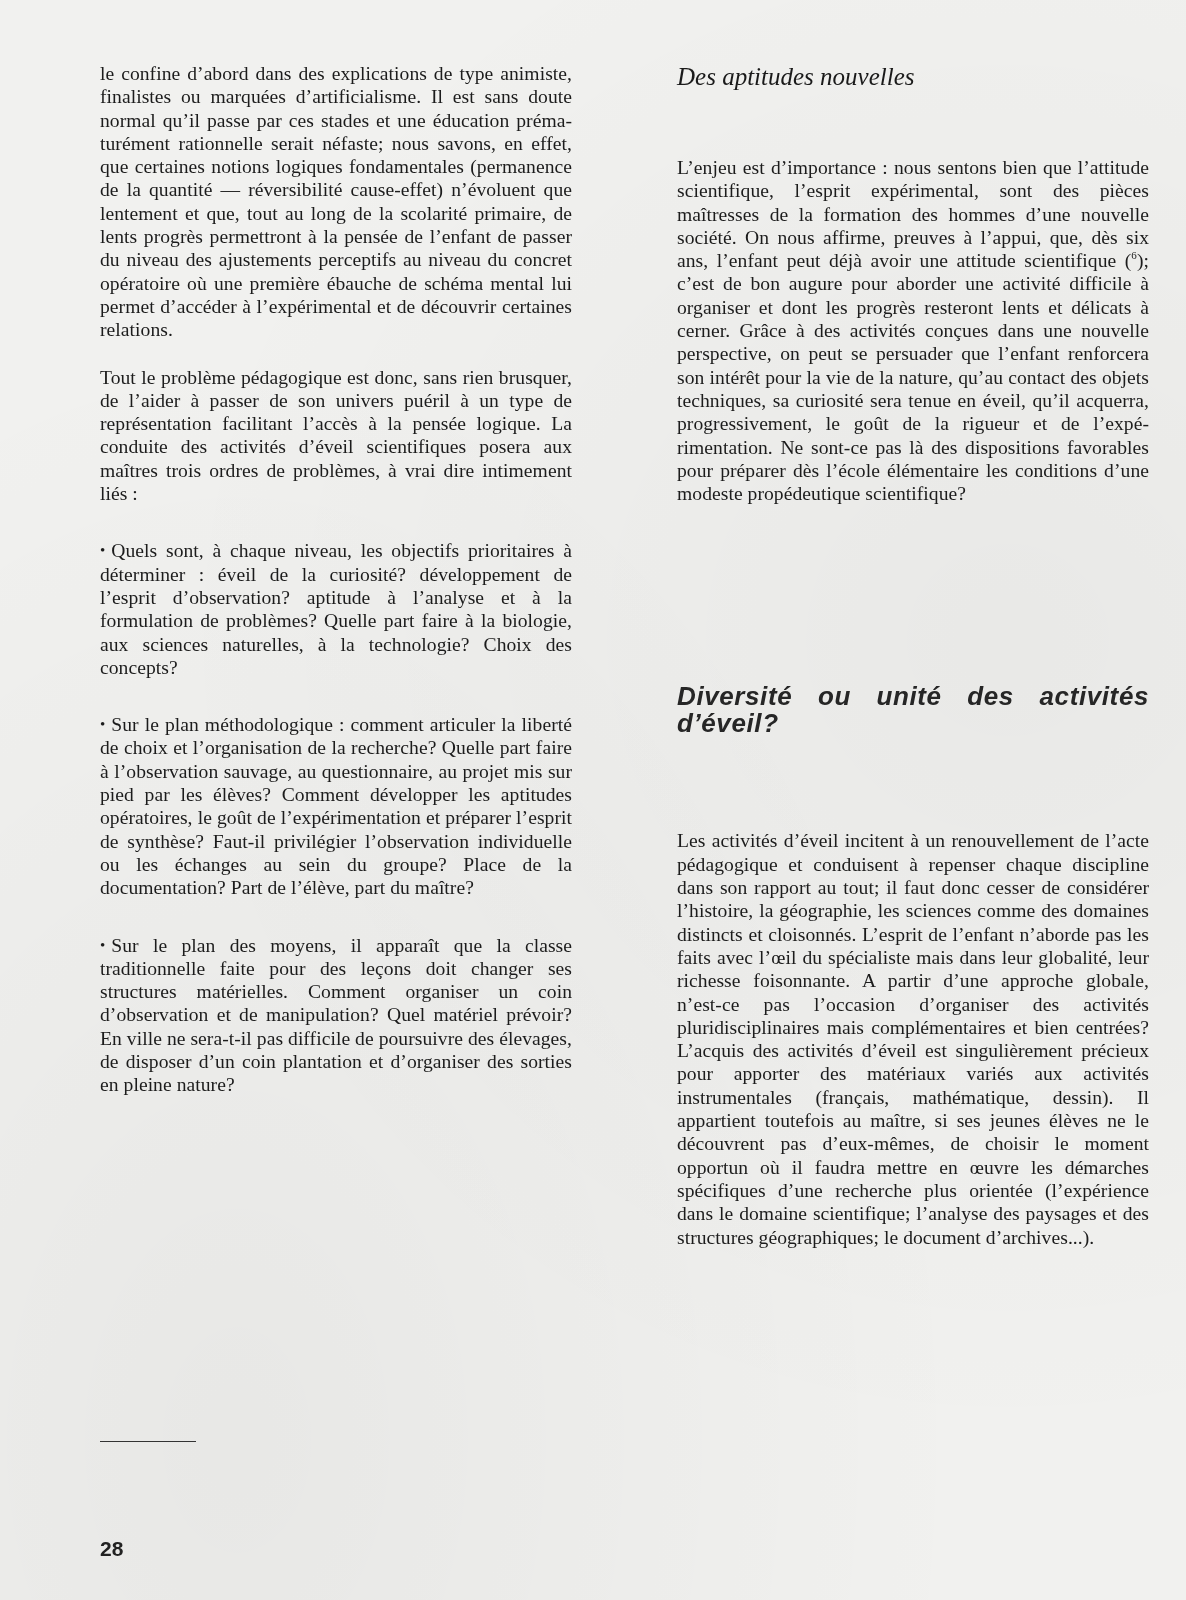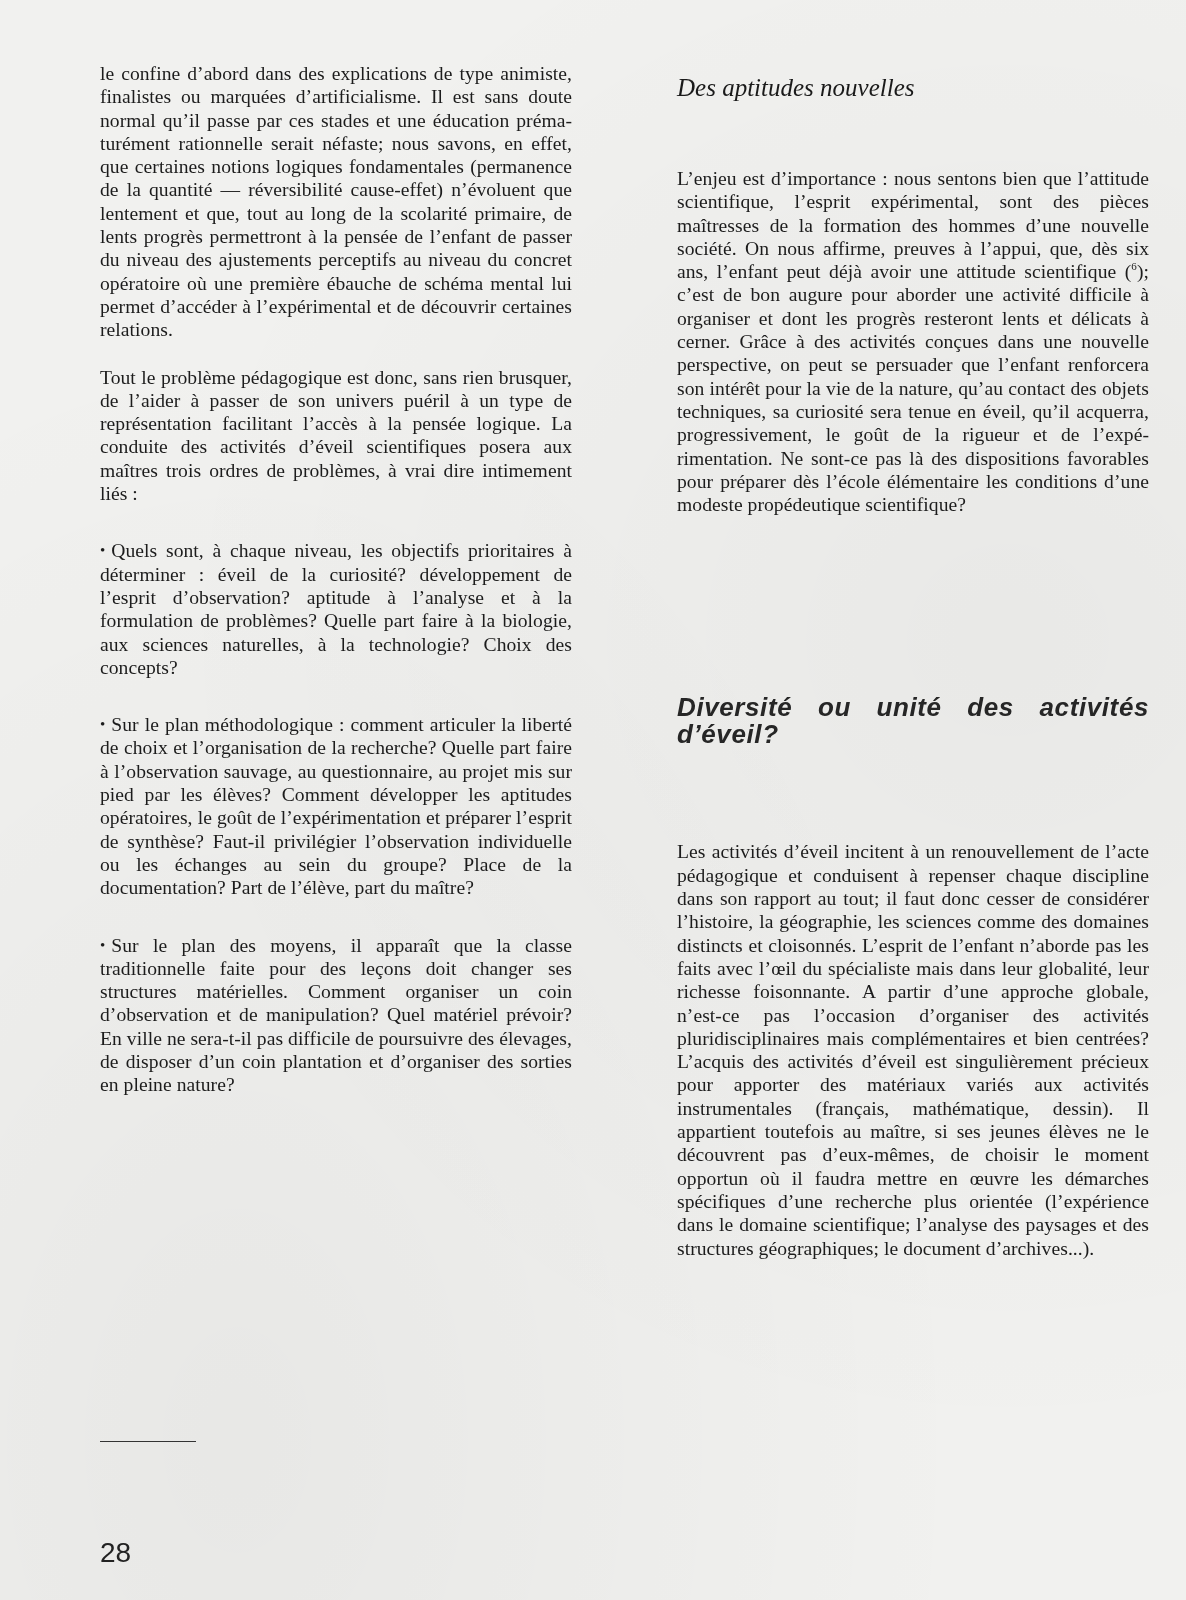--- a/index.html
+++ b/index.html
@@ -18,21 +18,21 @@
         radial-gradient(ellipse at 85% 40%, rgba(0,0,0,0.035), transparent 60%),
         radial-gradient(ellipse at 20% 90%, rgba(0,0,0,0.04), transparent 55%),
         #f1f1ef;
     }
     .col {
       position: absolute;
       top: 62px;
       width: 472px;
     }
     .col-left { left: 100px; }
-    .col-right { left: 677px; margin-top: 11px; }
+    .col-right { left: 677px; }
     p {
       margin: 0;
       font-size: 19.6px;
       line-height: 23.3px;
       text-align: justify;
       hyphens: manual;
       letter-spacing: 0.05px;
     }
     .gap-para { margin-top: 24px; }
     .gap-bullet { margin-top: 34px; }
@@ -77,22 +77,23 @@
       width: 472px;
       font-size: 16px;
       line-height: 17px;
       text-align: justify;
     }
     .page-number {
       position: absolute;
       left: 100px;
       top: 1537px;
       font-family: "Liberation Sans", "DejaVu Sans", sans-serif;
-      font-size: 28px;
+      font-size: 21px;
       color: #222;
+      font-weight: bold;
     }
     sup { font-size: 11px; line-height: 0; }
   </style>
 </head>
 <body>
 
 <div class="page">
 
   <div class="col col-left">
     <p>le confine d’abord dans des explications de type animiste, finalistes ou marquées d’arti­ficialisme. Il est sans doute normal qu’il passe par ces stades et une éducation préma­turément rationnelle serait néfaste; nous savons, en effet, que certaines notions logiques fondamentales (permanence de la quantité — réversibilité cause-effet) n’évoluent que lente­ment et que, tout au long de la scolarité primaire, de lents progrès permettront à la pensée de l’enfant de passer du niveau des ajustements perceptifs au niveau du concret opératoire où une première ébauche de schéma mental lui permet d’accéder à l’expérimental et de découvrir certaines relations.</p>

